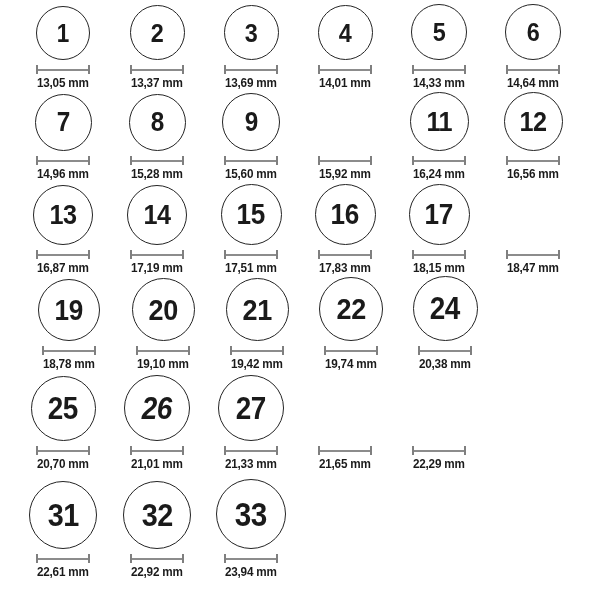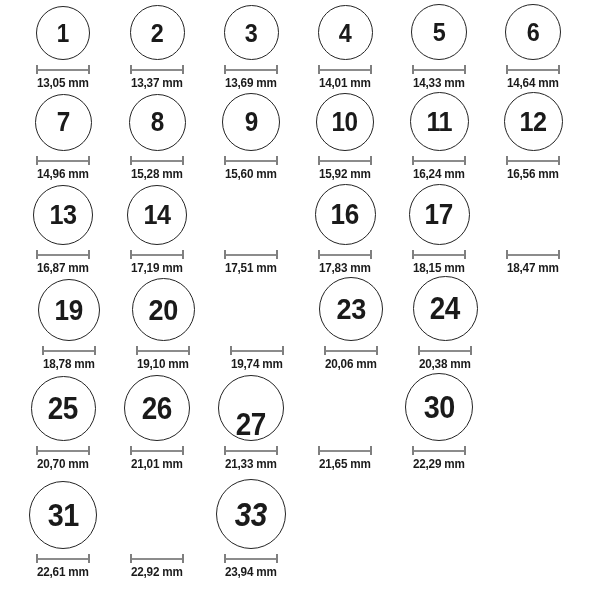--- a/index.html
+++ b/index.html
@@ -136,23 +136,20 @@
           <div class="mmlabel">15,28 mm</div>
         </div>
         <div class="cell">
           <div class="circle" style="width: 58px; height: 58px;">
             <span class="num" style="font-size: 27px;">9</span>
           </div>
           <div class="dimline"></div>
           <div class="mmlabel">15,60 mm</div>
         </div>
         <div class="cell">
-          <div class="circle" style="width: 58px; height: 58px;">
-            <span class="num" style="font-size: 27px;">10</span>
-          </div>
           <div class="dimline"></div>
           <div class="mmlabel">15,92 mm</div>
         </div>
         <div class="cell">
           <div class="circle" style="width: 59px; height: 59px;">
             <span class="num" style="font-size: 28px;">11</span>
           </div>
           <div class="dimline"></div>
           <div class="mmlabel">16,24 mm</div>
         </div>
@@ -173,20 +170,23 @@
           <div class="mmlabel">16,87 mm</div>
         </div>
         <div class="cell">
           <div class="circle" style="width: 60px; height: 60px;">
             <span class="num" style="font-size: 28px;">14</span>
           </div>
           <div class="dimline"></div>
           <div class="mmlabel">17,19 mm</div>
         </div>
         <div class="cell">
+          <div class="circle" style="width: 61px; height: 61px;">
+            <span class="num" style="font-size: 29px;">15</span>
+          </div>
           <div class="dimline"></div>
           <div class="mmlabel">17,51 mm</div>
         </div>
         <div class="cell">
           <div class="circle" style="width: 61px; height: 61px;">
             <span class="num" style="font-size: 29px;">16</span>
           </div>
           <div class="dimline"></div>
           <div class="mmlabel">17,83 mm</div>
         </div>
@@ -211,86 +211,89 @@
           <div class="mmlabel">18,78 mm</div>
         </div>
         <div class="cell">
           <div class="circle" style="width: 63px; height: 63px;">
             <span class="num" style="font-size: 30px;">20</span>
           </div>
           <div class="dimline"></div>
           <div class="mmlabel">19,10 mm</div>
         </div>
         <div class="cell">
+          <div class="circle" style="width: 63px; height: 63px;">
+            <span class="num" style="font-size: 30px;">21</span>
+          </div>
+          <div class="dimline"></div>
+          <div class="mmlabel">19,42 mm</div>
+        </div>
+        <div class="cell">
+          <div class="circle" style="width: 64px; height: 64px;">
+            <span class="num" style="font-size: 30px;">22</span>
+          </div>
           <div class="dimline"></div>
           <div class="mmlabel">19,74 mm</div>
-        </div>
-        <div class="cell">
-          <div class="circle" style="width: 64px; height: 64px;">
-            <span class="num" style="font-size: 30px;">23</span>
-          </div>
-          <div class="dimline"></div>
-          <div class="mmlabel">20,06 mm</div>
         </div>
         <div class="cell">
           <div class="circle" style="width: 65px; height: 65px;">
             <span class="num" style="font-size: 31px;">24</span>
           </div>
           <div class="dimline"></div>
           <div class="mmlabel">20,38 mm</div>
         </div>
       </div>
       <div class="row" style="height: 100px; padding-bottom: 4px;">
         <div class="cell">
           <div class="circle" style="width: 65px; height: 65px;">
             <span class="num" style="font-size: 31px;">25</span>
           </div>
           <div class="dimline"></div>
           <div class="mmlabel">20,70 mm</div>
         </div>
         <div class="cell">
+          <div class="circle" style="width: 66px; height: 66px; font-style: italic;">
+            <span class="num" style="font-size: 31px;">26</span>
+          </div>
+          <div class="dimline"></div>
+          <div class="mmlabel">21,01 mm</div>
+        </div>
+        <div class="cell">
           <div class="circle" style="width: 66px; height: 66px;">
-            <span class="num" style="font-size: 31px;">26</span>
-          </div>
-          <div class="dimline"></div>
-          <div class="mmlabel">21,01 mm</div>
-        </div>
-        <div class="cell">
-          <div class="circle" style="width: 66px; height: 66px; align-items: flex-end;">
             <span class="num" style="font-size: 31px;">27</span>
           </div>
           <div class="dimline"></div>
           <div class="mmlabel">21,33 mm</div>
         </div>
         <div class="cell">
           <div class="dimline"></div>
           <div class="mmlabel">21,65 mm</div>
         </div>
         <div class="cell">
-          <div class="circle" style="width: 68px; height: 68px;">
-            <span class="num" style="font-size: 32px;">30</span>
-          </div>
           <div class="dimline"></div>
           <div class="mmlabel">22,29 mm</div>
         </div>
       </div>
       <div class="row" style="height: 126px; padding-bottom: 22px;">
         <div class="cell">
           <div class="circle" style="width: 68px; height: 68px;">
             <span class="num" style="font-size: 32px;">31</span>
           </div>
           <div class="dimline"></div>
           <div class="mmlabel">22,61 mm</div>
         </div>
         <div class="cell">
+          <div class="circle" style="width: 68px; height: 68px;">
+            <span class="num" style="font-size: 32px;">32</span>
+          </div>
           <div class="dimline"></div>
           <div class="mmlabel">22,92 mm</div>
         </div>
         <div class="cell">
-          <div class="circle" style="width: 70px; height: 70px; font-style: italic;">
+          <div class="circle" style="width: 70px; height: 70px;">
             <span class="num" style="font-size: 33px;">33</span>
           </div>
           <div class="dimline"></div>
           <div class="mmlabel">23,94 mm</div>
         </div>
       </div>
     </div>
 </div>
 
 </body></html>

